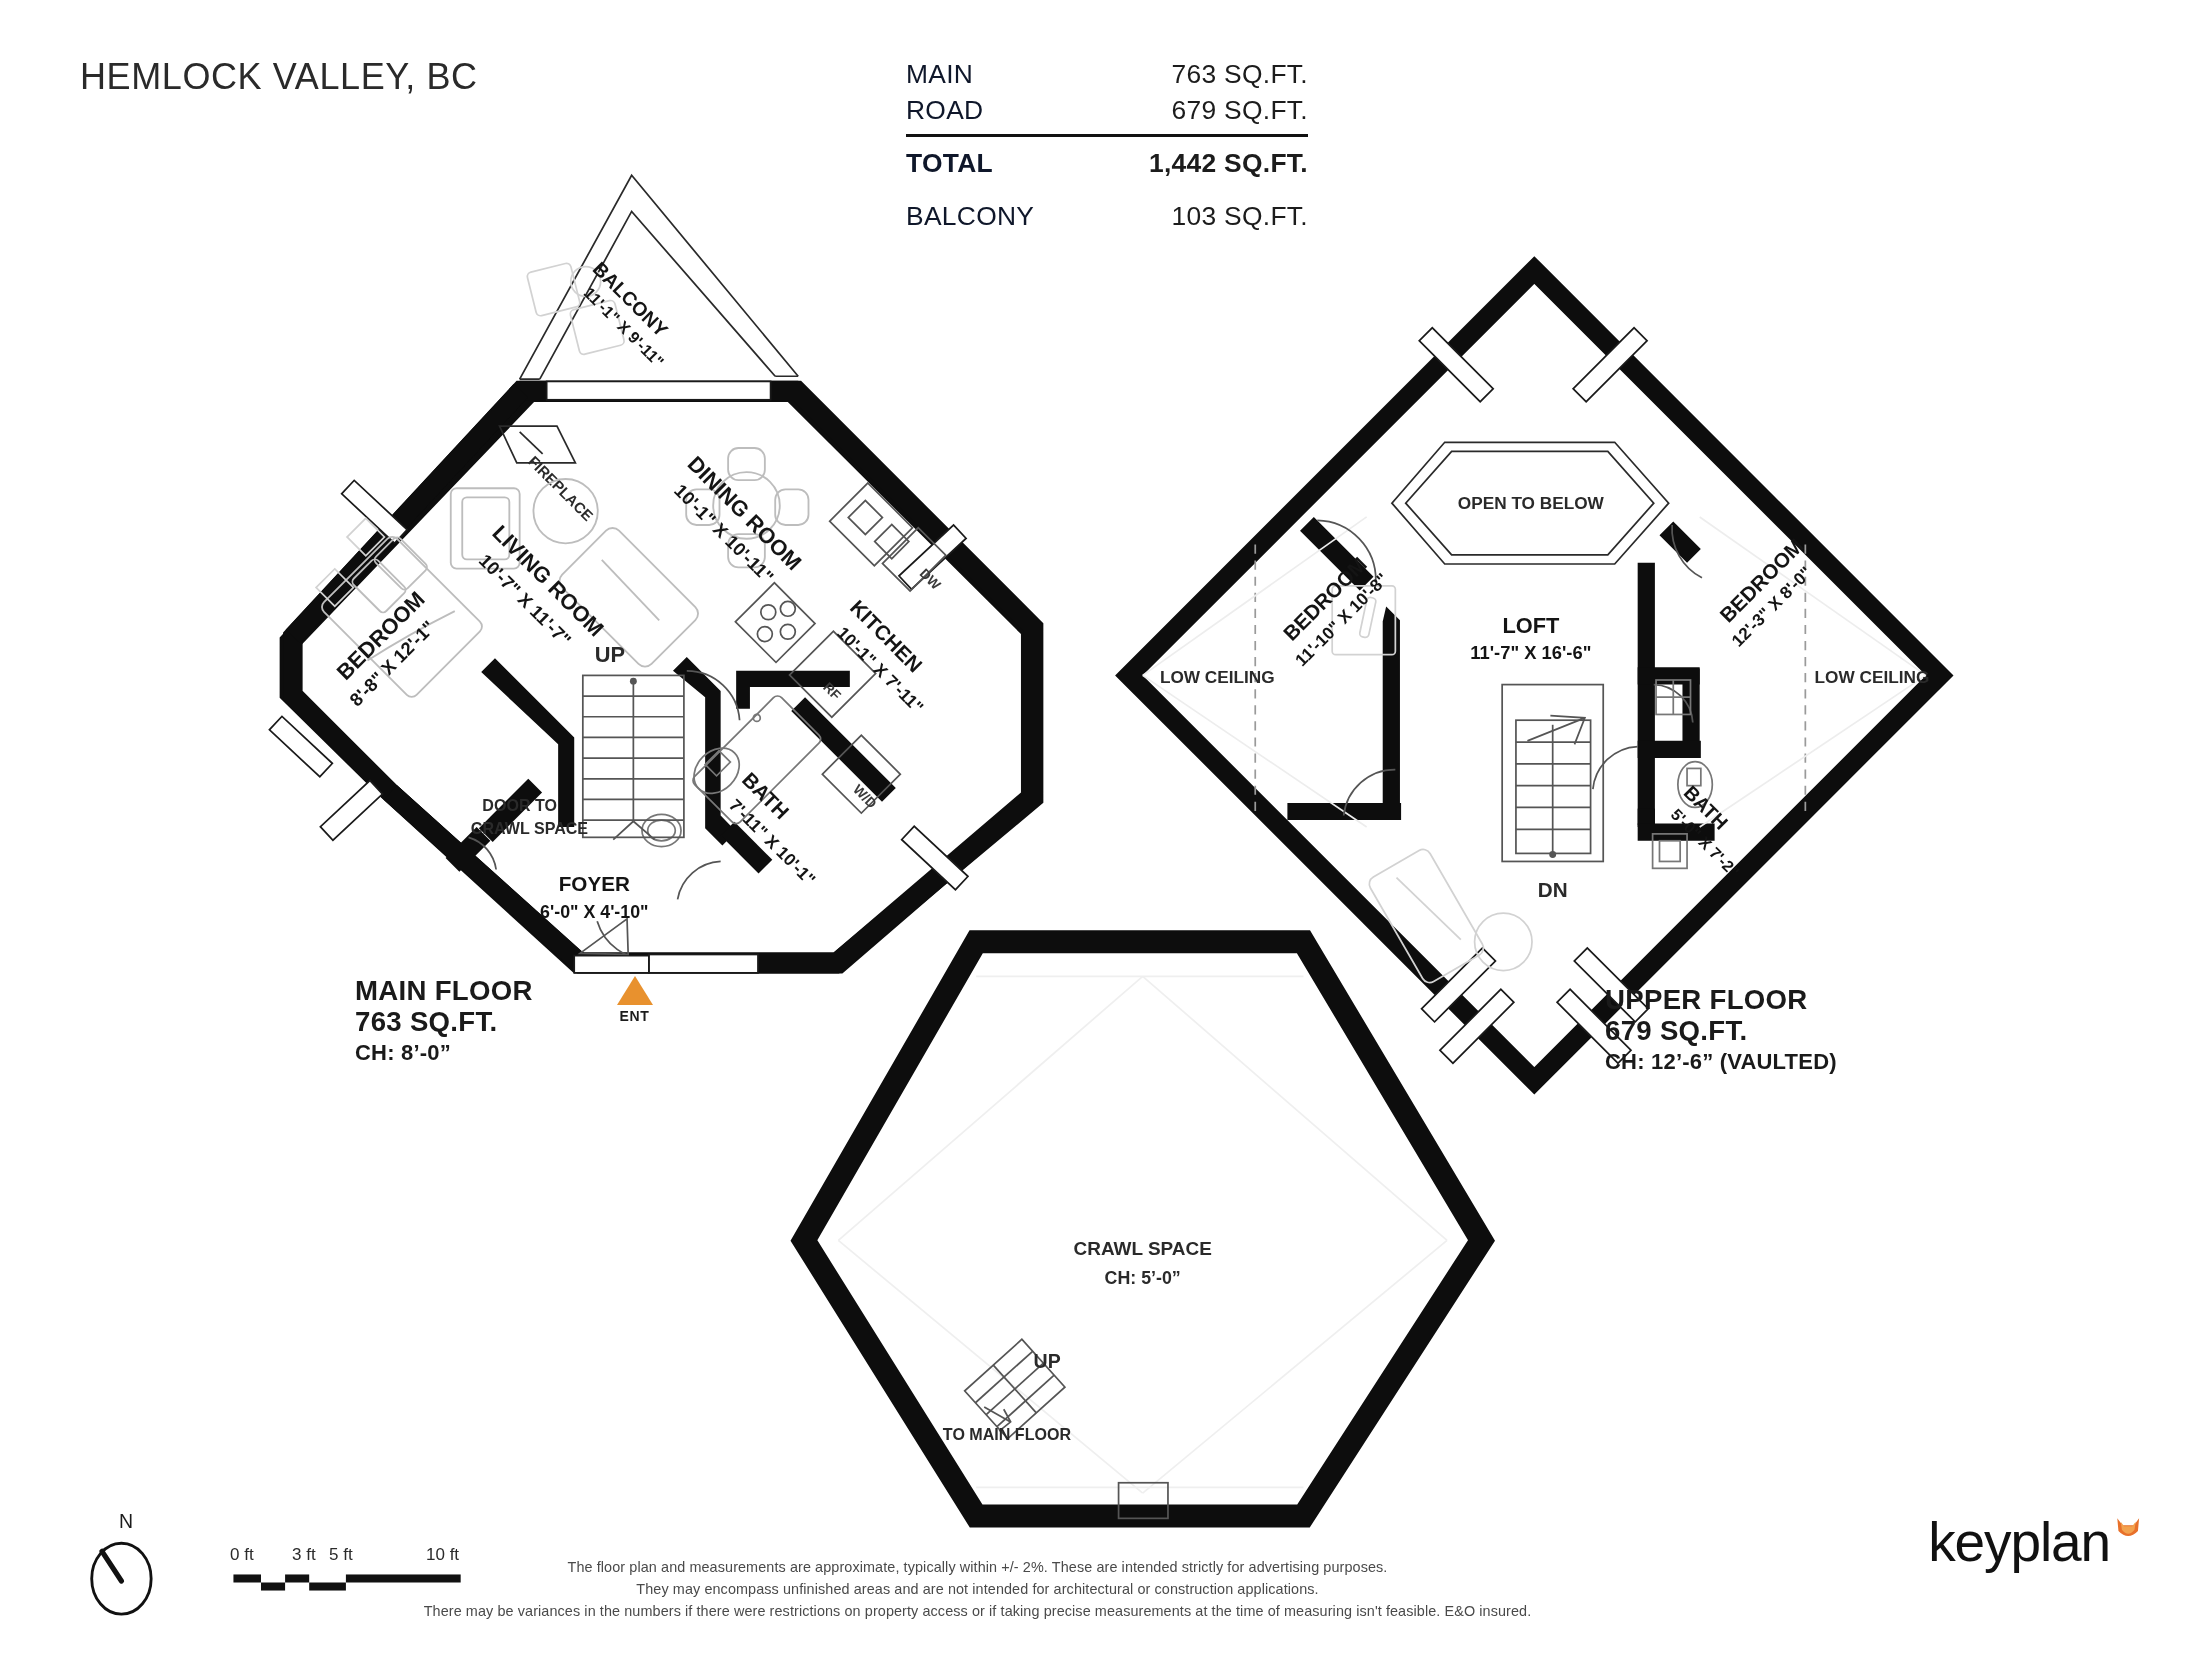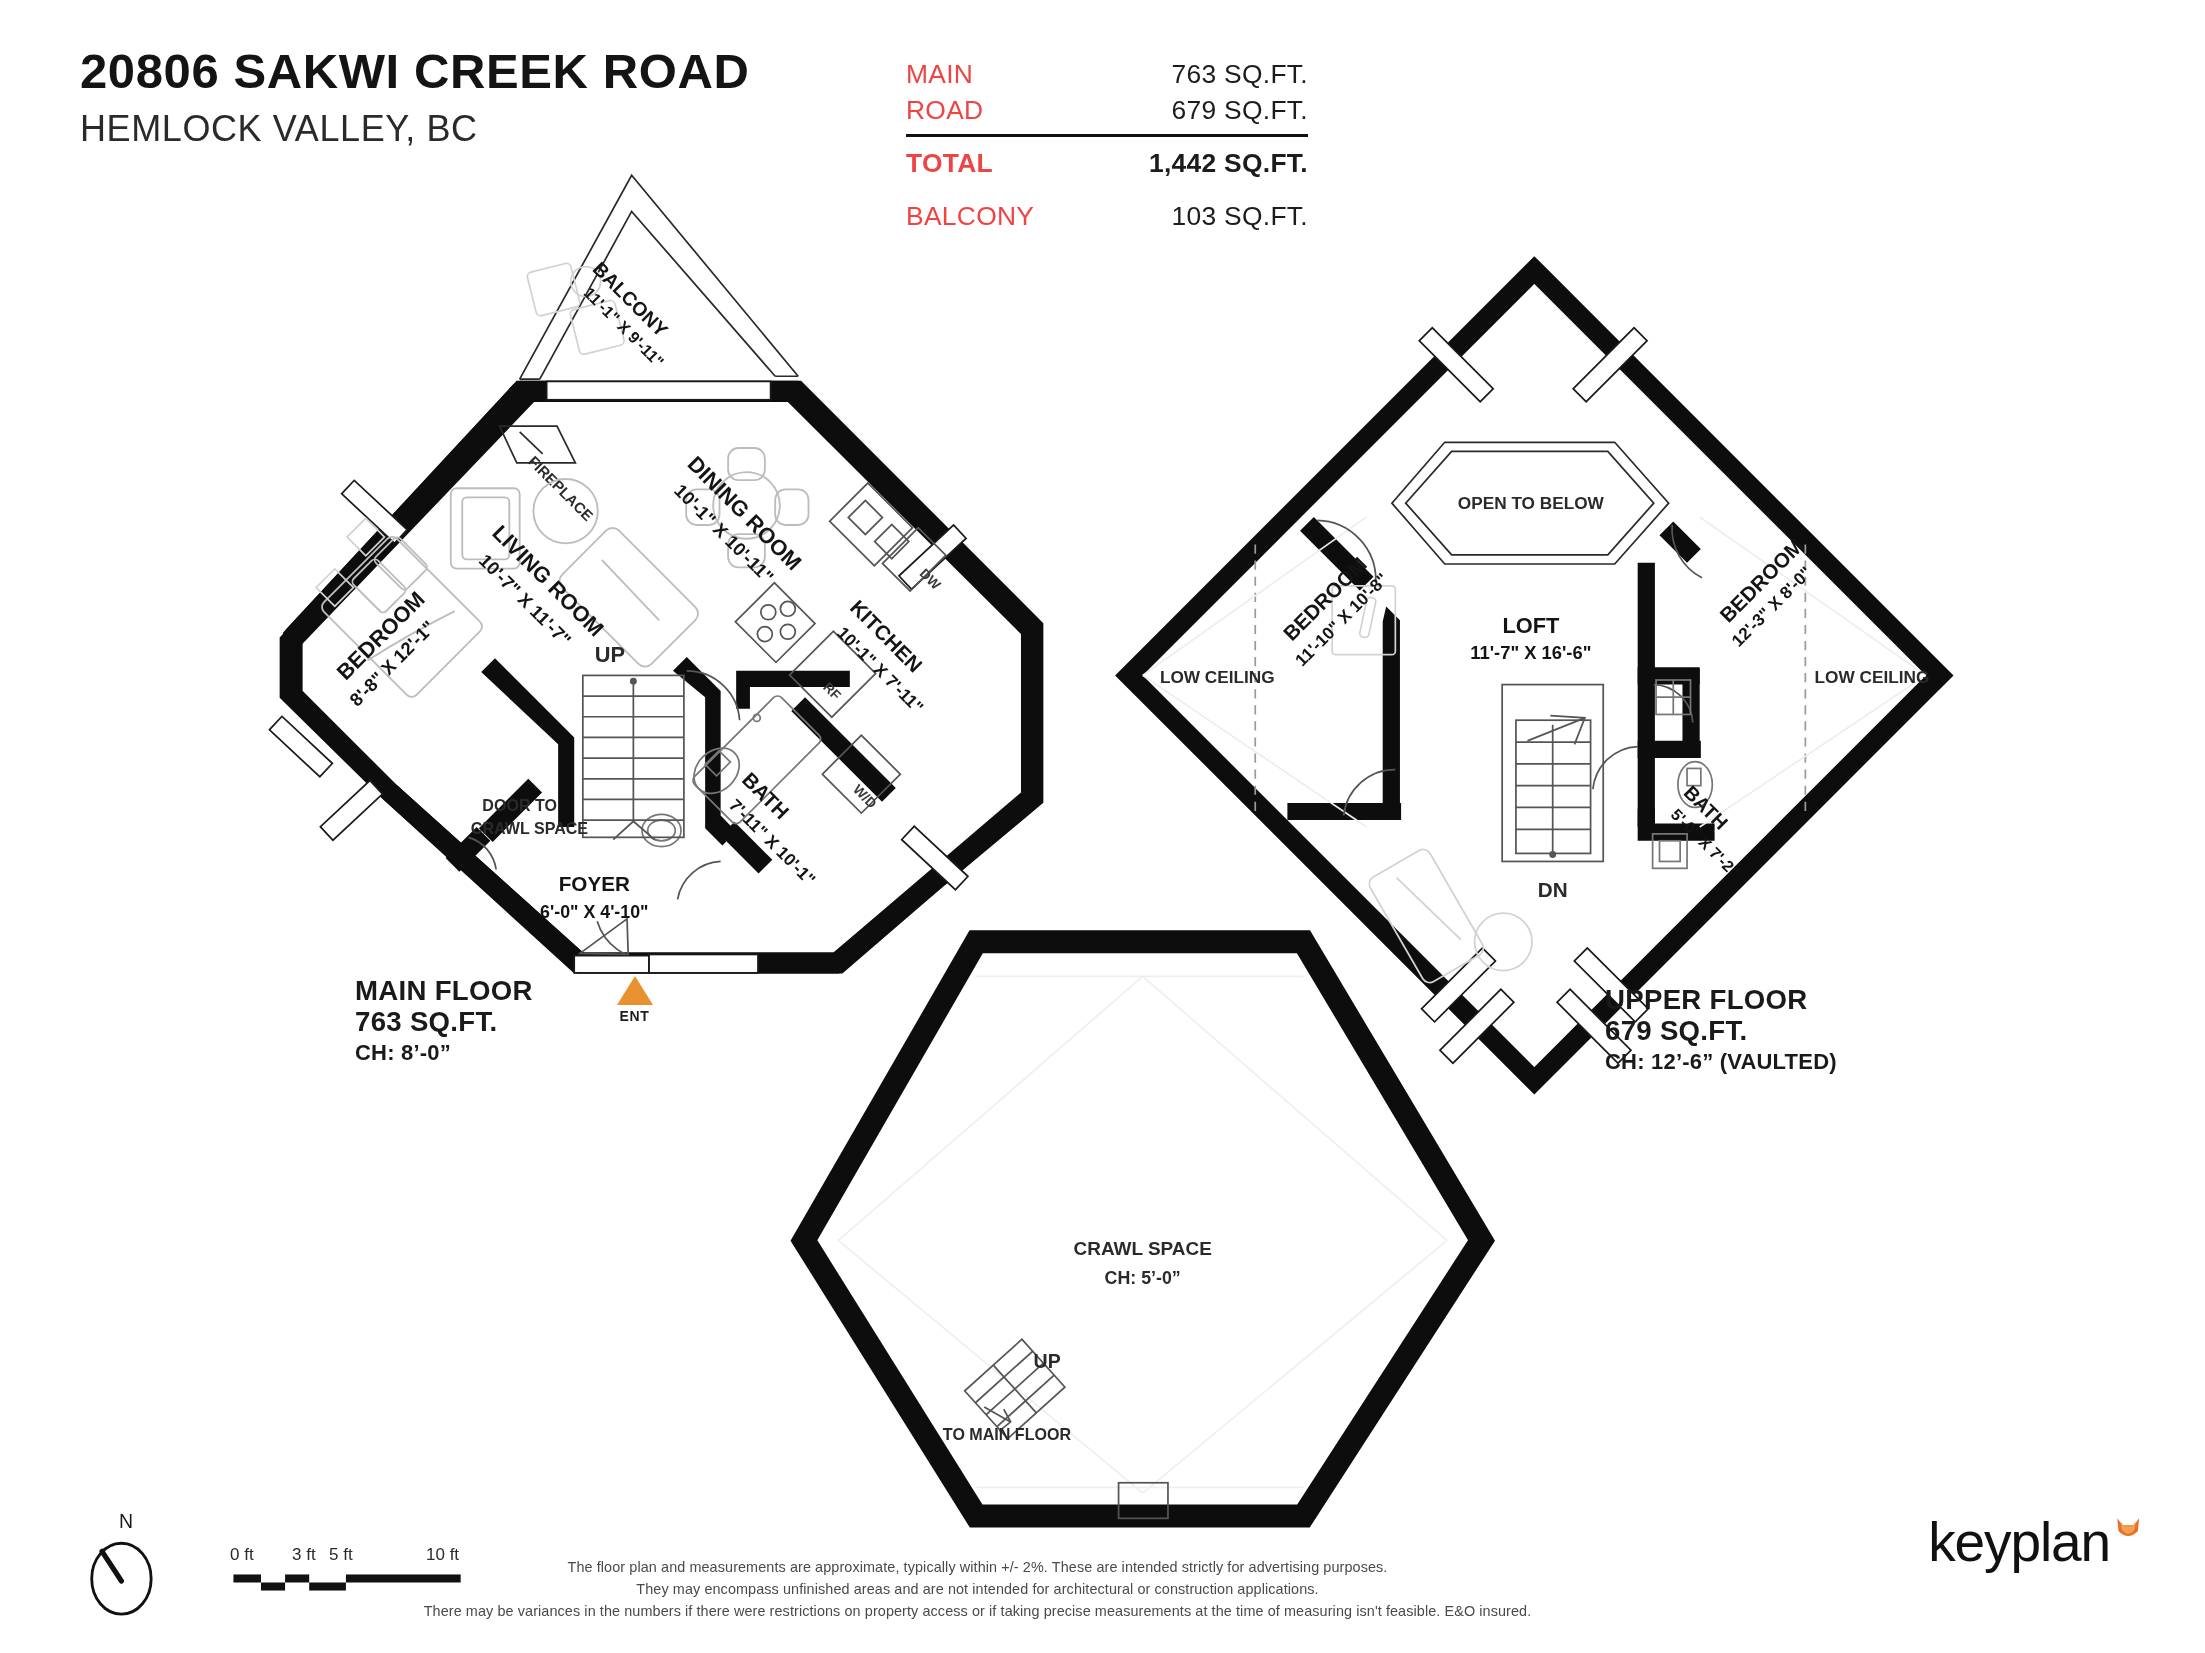--- a/index.html
+++ b/index.html
@@ -20,21 +20,21 @@
     color:#141414; white-space:nowrap; line-height:1.05;
   }
   #city-line {
     font-size:36px; font-weight:400; letter-spacing:0.6px;
     color:#2a2a2a; white-space:nowrap; margin-top:10.3px;
   }
 
   
   #area-table { position:absolute; left:906px; top:57px; width:402px; }
   .area-row { display:flex; justify-content:space-between; align-items:baseline; padding:2.3px 0; }
-  .area-label { font-size:26.4px; letter-spacing:0.3px; color:#ef4444; }
+  .area-label { font-size:26.4px; letter-spacing:0.3px; color:#0f172a; }
   .area-value { font-size:26.4px; letter-spacing:0.3px; color:#1c1c1c; }
   .area-row.total .area-label,
   .area-row.total .area-value { font-weight:700; }
   .area-rule { height:2.9px; background:#111; margin:5.7px 0 9.2px 0; width:100%; }
   .area-gap { height:17px; }
 
   
   .floor-caption { position:absolute; }
   .fc-name { font-size:27.6px; font-weight:700; letter-spacing:0.3px; line-height:1.12; white-space:nowrap;}
   .fc-area { font-size:27.6px; font-weight:700; letter-spacing:0.3px; line-height:1.12; white-space:nowrap;}
@@ -80,21 +80,20 @@
   .rmdim     { font-family:"Liberation Sans", sans-serif; font-weight:700; fill:#141414; }
   .note      { font-family:"Liberation Sans", sans-serif; font-weight:600; fill:#2a2a2a; }
   .tinynote  { font-family:"Liberation Sans", sans-serif; font-weight:600; fill:#3a3a3a; }
 </style>
 </head>
 <body>
 
 <div class="page">
 
   <div id="header">
-    <div id="addr-line">20806 SAKWI CREEK ROAD</div>
     <div id="city-line">HEMLOCK VALLEY, BC</div>
   </div>
 
   <div id="area-table">
     <div class="area-row">
       <span class="area-label">MAIN</span>
       <span class="area-value">763 SQ.FT.</span>
     </div>
     <div class="area-row">
       <span class="area-label">ROAD</span>

